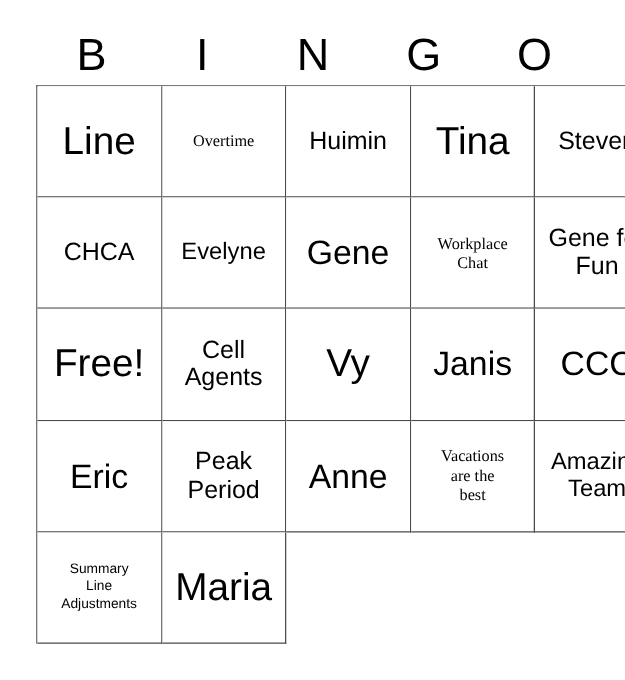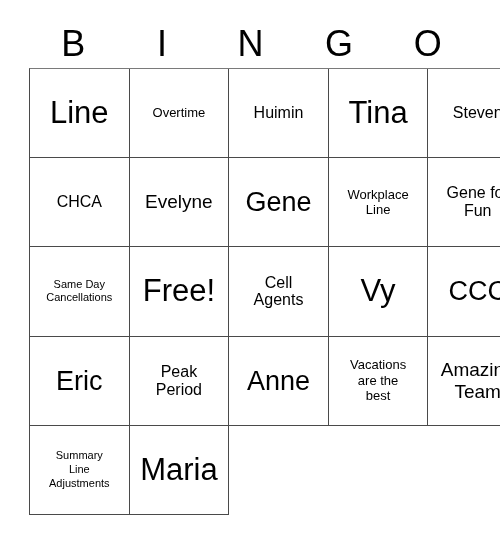--- a/index.html
+++ b/index.html
@@ -62,23 +62,23 @@
   }
   .cell-text {
     display: block;
     width: 100%;
     line-height: 1.13;
     font-weight: 400;
     white-space: pre-line;
   }
   .sz-xl  { font-size: 31px; line-height: 1.05; }
   .sz-lg  { font-size: 27px; line-height: 1.05; }
-  .sz-md  { font-size: 16px; line-height: 1.12; }
+  .sz-md  { font-size: 20px; line-height: 1.12; }
   .sz-sm  { font-size: 19px; line-height: 1.14; }
-  .sz-xs  { font-size: 13px; line-height: 1.2; }
+  .sz-xs  { font-size: 13px; line-height: 1.2; font-family: Liberation Serif, serif; }
   .sz-xxs { font-size: 11px; line-height: 1.25; }
 </style>
 </head>
 <body>
 
 <div id="card">
 
   <div id="header-row">
     <div class="header-letter">B</div>
     <div class="header-letter">I</div>
@@ -109,42 +109,41 @@
         <span class="cell-text sz-md">CHCA</span>
       </div>
     <div class="cell">
         <span class="cell-text sz-sm">Evelyne</span>
       </div>
     <div class="cell">
         <span class="cell-text sz-lg">Gene</span>
       </div>
     <div class="cell">
         <span class="cell-text sz-xs">Workplace
-Line</span>
+Chat</span>
       </div>
 
     <div class="cell">
         <span class="cell-text sz-md">Gene for
 Fun</span>
-      </div>
-    <div class="cell">
-        <span class="cell-text sz-xxs">Same Day
-Cancellations</span>
       </div>
     <div class="cell">
         <span class="cell-text sz-xl">Free!</span>
       </div>
     <div class="cell">
         <span class="cell-text sz-md">Cell
 Agents</span>
       </div>
     <div class="cell">
         <span class="cell-text sz-xl">Vy</span>
       </div>
 
+    <div class="cell">
+        <span class="cell-text sz-lg">Janis</span>
+      </div>
     <div class="cell">
         <span class="cell-text sz-lg">CCC</span>
       </div>
     <div class="cell">
         <span class="cell-text sz-lg">Eric</span>
       </div>
     <div class="cell">
         <span class="cell-text sz-md">Peak
 Period</span>
       </div>

